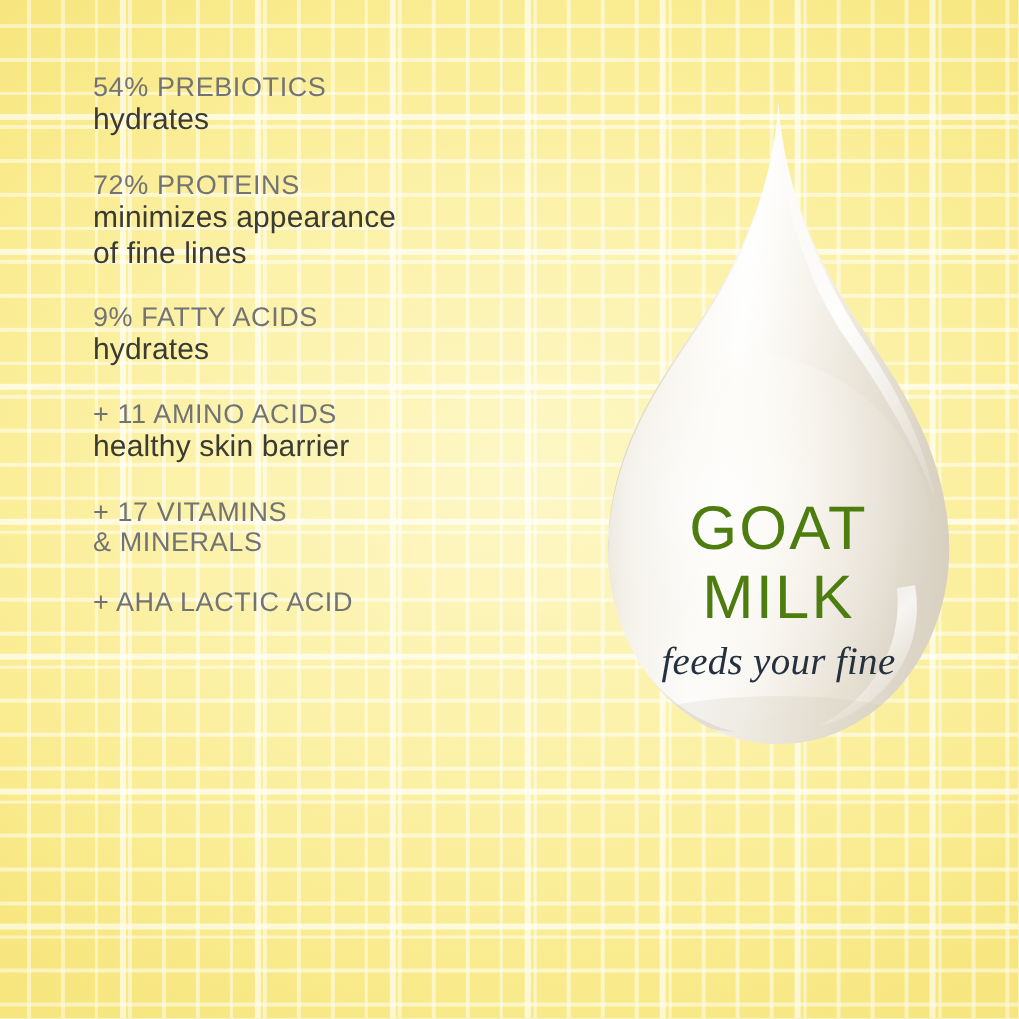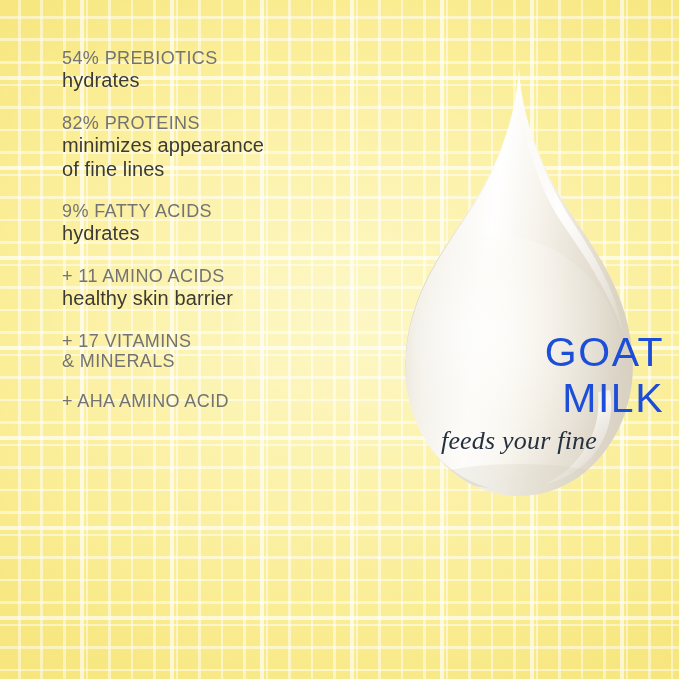--- a/index.html
+++ b/index.html
@@ -108,22 +108,22 @@
     left: 0;
     top: 0;
     width: 290px;
     height: 490px;
     pointer-events: none;
   }
   .brand {
     position: absolute;
     left: 0;
     width: 290px;
-    text-align: right;
-    color: #1d4ed8;
+    text-align: center;
+    color: #4d7c0f;
     font-family: "Liberation Sans", sans-serif;
     font-weight: 400;
     letter-spacing: 1.5px;
   }
   .brand-goat { top: 272px; font-size: 41px; line-height: 1; }
   .brand-milk { top: 318px; font-size: 41px; line-height: 1; }
   .tagline {
     position: absolute;
     left: 0;
     top: 368px;
@@ -147,42 +147,42 @@
   <div class="bg-vignette"></div>
 
   <div class="list">
 
     <div class="item">
       <p class="item-title">54% PREBIOTICS</p>
       <p class="item-sub">hydrates</p>
     </div>
 
     <div class="item">
-      <p class="item-title">82% PROTEINS</p>
+      <p class="item-title">72% PROTEINS</p>
       <p class="item-sub">minimizes appearance
 of fine lines</p>
     </div>
 
     <div class="item">
       <p class="item-title">9% FATTY ACIDS</p>
       <p class="item-sub">hydrates</p>
     </div>
 
     <div class="item">
       <p class="item-title">+ 11 AMINO ACIDS</p>
       <p class="item-sub">healthy skin barrier</p>
     </div>
 
     <div class="item">
       <p class="item-title">+ 17 VITAMINS
 &amp; MINERALS</p>
     </div>
 
     <div class="item">
-      <p class="item-title">+ AHA AMINO ACID</p>
+      <p class="item-title">+ AHA LACTIC ACID</p>
     </div>
 
   </div>
 
   <div class="drop-wrap">
     <svg class="drop-svg" viewBox="0 0 290 490" xmlns="http://www.w3.org/2000/svg">
       <defs>
         <linearGradient id="dropBody" x1="0" y1="0" x2="1" y2="0.25">
           <stop offset="0" stop-color="#e3ddd2"></stop>
           <stop offset="0.10" stop-color="#efeae0"></stop>

